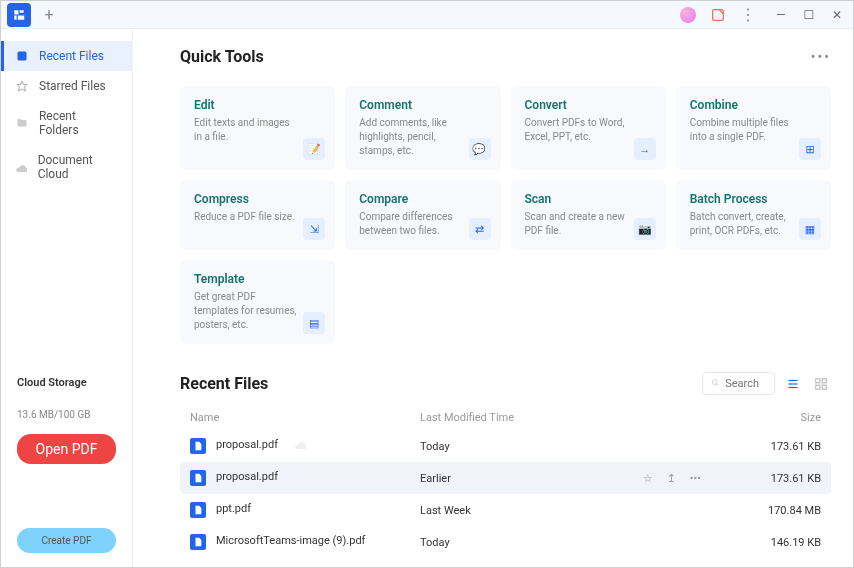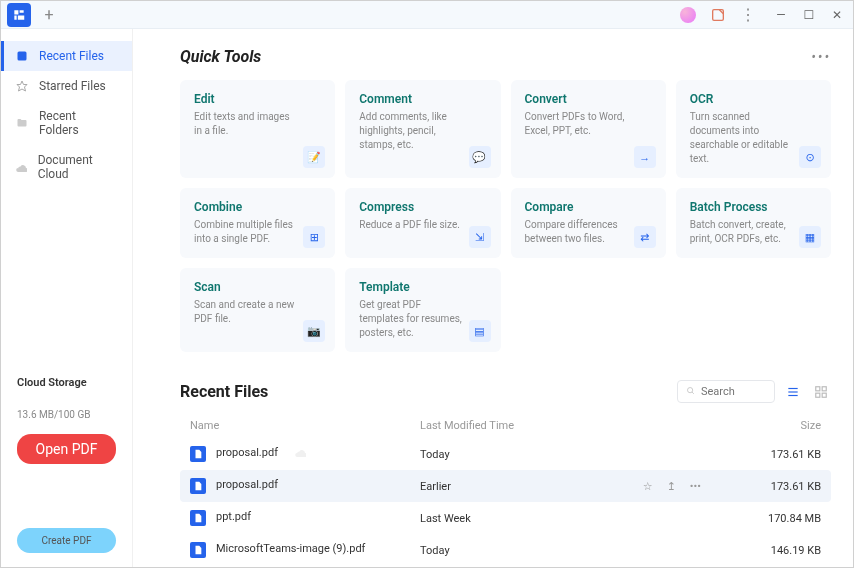--- a/index.html
+++ b/index.html
@@ -19,31 +19,31 @@
 .side-item { display: flex; align-items: center; gap: 10px; padding: 8px 14px; font-size: 12px; color: #555; cursor: pointer; }
 .side-item.active { background: #eaf1fe; color: #2563eb; border-left: 3px solid #2563eb; padding-left: 11px; }
 .side-icon { width: 14px; height: 14px; display: flex; align-items: center; justify-content: center; }
 .side-spacer { flex: 1; }
 .cloud-section { padding: 0 16px 14px; }
 .cloud-title { font-size: 11px; font-weight: 600; color: #333; margin-bottom: 20px; }
 .cloud-usage { font-size: 10px; color: #888; margin-bottom: 14px; }
 .btn-primary { width: 100%; background: #ef4444; color: #fff; border: none; border-radius: 14px; padding: 7px 0; font-size: 14px; cursor: pointer; margin-bottom: 20px; }
 .btn-secondary { width: 100%; background: #7dd3fc; color: #555; border: none; border-radius: 14px; padding: 7px 0; font-size: 10px; cursor: pointer; margin-top: 44px; }
 .main { flex: 1; overflow-y: auto; padding: 18px 22px; position: relative; }
-.section-head { display: flex; align-items: center; justify-content: space-between; margin-bottom: 14px; font-style: italic; }
+.section-head { display: flex; align-items: center; justify-content: space-between; margin-bottom: 20px; }
 .section-title { font-size: 16px; font-weight: 700; color: #222; }
 .more-dots { color: #888; font-size: 14px; cursor: pointer; letter-spacing: 2px; }
 .tools-grid { display: grid; grid-template-columns: repeat(4, 1fr); gap: 10px; margin-bottom: 28px; }
 .tool { background: #f7f9fc; border-radius: 6px; padding: 12px 14px; position: relative; min-height: 64px; cursor: pointer; }
 .tool-title { font-size: 12px; font-weight: 600; color: #0f766e; margin-bottom: 4px; }
 .tool-desc { font-size: 10px; color: #888; line-height: 1.4; padding-right: 24px; }
 .tool-icon { position: absolute; right: 10px; bottom: 10px; width: 22px; height: 22px; background: #e6efff; border-radius: 4px; display: flex; align-items: center; justify-content: center; color: #2563eb; font-size: 11px; }
 .recent-head { display: flex; align-items: center; justify-content: space-between; margin-bottom: 10px; }
 .recent-right { display: flex; align-items: center; gap: 8px; }
-.search-box { display: flex; align-items: flex-start; gap: 6px; border: 1px solid #e5e7eb; border-radius: 4px; padding: 4px 8px; width: 98px; }
+.search-box { display: flex; align-items: flex-start; gap: 6px; border: 1px solid #e5e7eb; border-radius: 4px; padding: 4px 8px; width: 73px; }
 .search-box input { border: none; outline: none; font-size: 11px; width: 100%; color: #888; }
 .view-icon { width: 20px; height: 20px; display: flex; align-items: center; justify-content: center; color: #2563eb; cursor: pointer; }
 .view-icon.inactive { color: #bbb; }
 .table-header { display: flex; font-size: 11px; color: #999; padding: 6px 10px; }
 .col-name { flex: 0 0 230px; }
 .col-time { flex: 1; }
 .col-size { flex: 0 0 80px; text-align: right; }
 .file-row { display: flex; align-items: center; padding: 8px 10px; font-size: 11px; color: #333; border-radius: 4px; cursor: pointer; }
 .file-row.hover { background: #f0f4fa; }
 .file-row .col-name { display: flex; align-items: flex-start; gap: 10px; }
@@ -141,48 +141,43 @@
           <div class="tool-title">Comment</div>
     <div class="tool-desc">Add comments, like highlights, pencil, stamps, etc.</div>
     <div class="tool-icon">💬</div>
         </div>
         <div class="tool">
           <div class="tool-title">Convert</div>
     <div class="tool-desc">Convert PDFs to Word, Excel, PPT, etc.</div>
     <div class="tool-icon">→</div>
         </div>
         <div class="tool">
-          <div class="tool-title">OCR</div>
-    <div class="tool-desc">Turn scanned documents into searchable or editable text.</div>
-    <div class="tool-icon">⊙</div>
-        </div>
-        <div class="tool">
           <div class="tool-title">Combine</div>
     <div class="tool-desc">Combine multiple files into a single PDF.</div>
     <div class="tool-icon">⊞</div>
         </div>
         <div class="tool">
           <div class="tool-title">Compress</div>
     <div class="tool-desc">Reduce a PDF file size.</div>
     <div class="tool-icon">⇲</div>
         </div>
         <div class="tool">
           <div class="tool-title">Compare</div>
     <div class="tool-desc">Compare differences between two files.</div>
     <div class="tool-icon">⇄</div>
         </div>
         <div class="tool">
+          <div class="tool-title">Scan</div>
+    <div class="tool-desc">Scan and create a new PDF file.</div>
+    <div class="tool-icon">📷</div>
+        </div>
+        <div class="tool">
           <div class="tool-title">Batch Process</div>
     <div class="tool-desc">Batch convert, create, print, OCR PDFs, etc.</div>
     <div class="tool-icon">▦</div>
-        </div>
-        <div class="tool">
-          <div class="tool-title">Scan</div>
-    <div class="tool-desc">Scan and create a new PDF file.</div>
-    <div class="tool-icon">📷</div>
         </div>
         <div class="tool">
           <div class="tool-title">Template</div>
     <div class="tool-desc">Get great PDF templates for resumes, posters, etc.</div>
     <div class="tool-icon">▤</div>
         </div>
       </div>
 
     <div class="recent-head">
       <div class="section-title">Recent Files</div>

